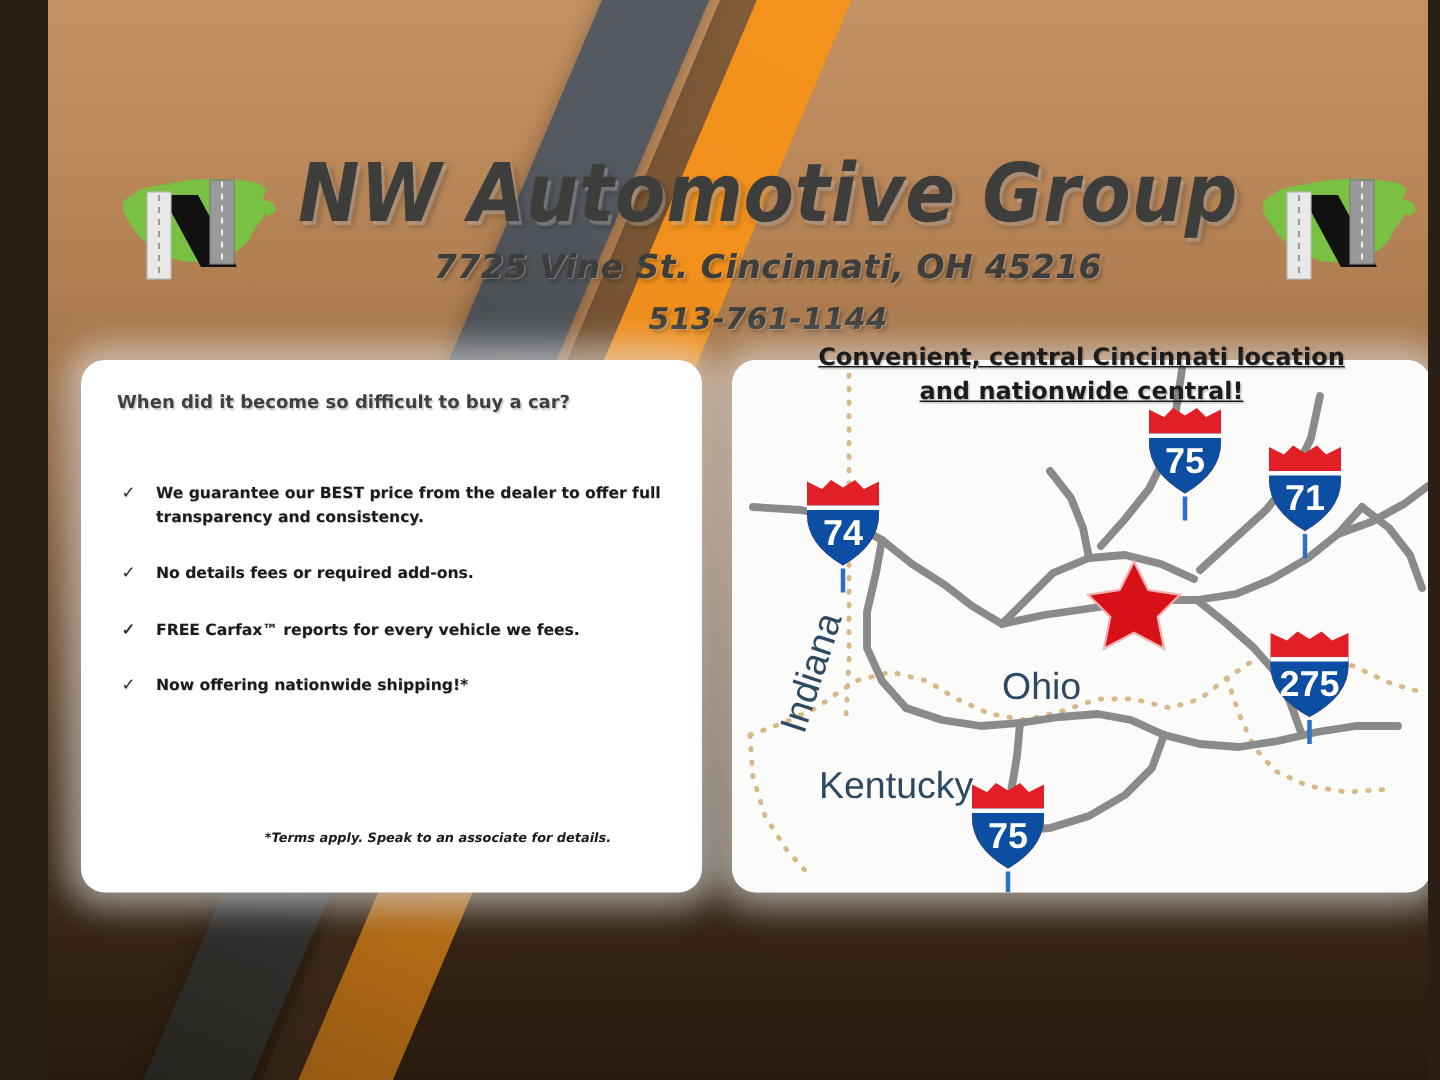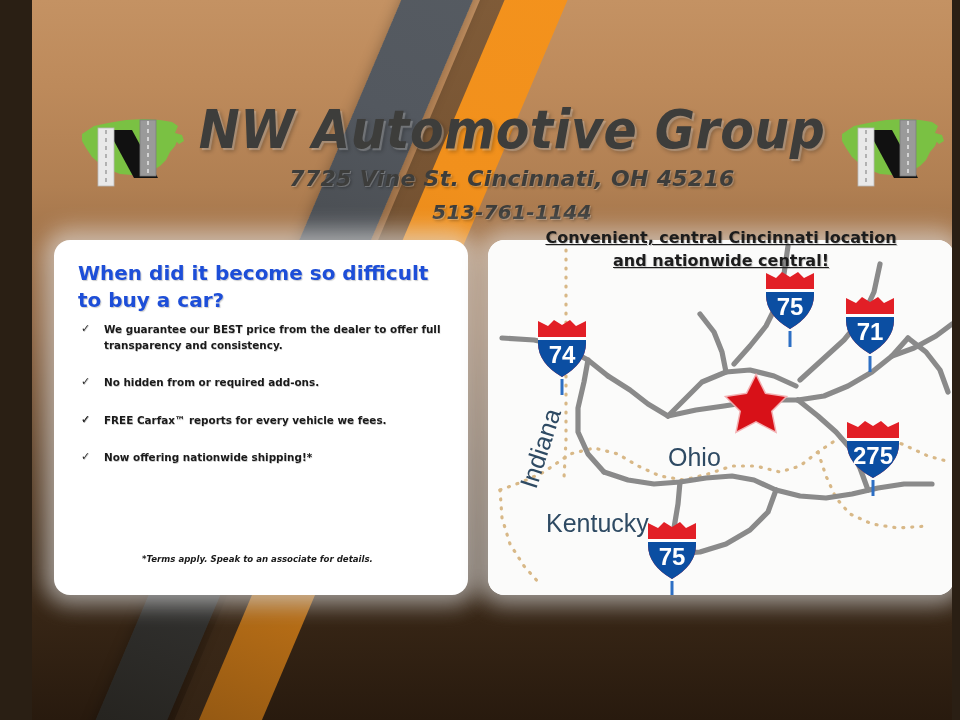--- a/index.html
+++ b/index.html
@@ -108,23 +108,23 @@
                0 6px 26px rgba(0,0,0,.30);
   }
   #panel-left  { left:22px;  top:240px; width:414px; height:355px; }
   #panel-right { left:456px; top:240px; width:466px; height:355px; }
 
   
   #left-heading {
     position:absolute;
     left:24px; top:20px; width:364px;
     font-family:"DejaVu Sans", sans-serif;
-    font-size:20px;
-    font-weight:bold;
-    color:#1d4ed8;
+    font-size:12px;
+    font-weight:bold;
+    color:#404040;
     line-height:1.35;
     text-shadow:1px 1px 1px rgba(0,0,0,.20);
   }
   #bullet-list {
     position:absolute;
     left:22px; top:82px; width:380px;
     list-style:none;
   }
   .bullet {
     position:relative;
@@ -145,21 +145,21 @@
     color:#2b2b2b;
   }
   #terms-note {
     position:absolute;
     left:88px; top:314px; width:300px;
     font-family:"DejaVu Sans", sans-serif;
     font-size:8.6px;
     font-weight:bold;
     font-style:italic;
     color:#1a1a1a;
-    text-align:left;
+    text-align:center;
   }
 
   
   #map-heading {
     position:absolute;
     left:0; top:-14px; width:466px;
     text-align:center;
     font-family:"DejaVu Sans", sans-serif;
     font-size:16px;
     font-weight:bold;
@@ -246,21 +246,21 @@
 
   <div class="panel" id="panel-left">
     <div id="left-heading">When did it become so difficult to buy a car?</div>
     <ul id="bullet-list">
       <li class="bullet">
         <span class="check">✓</span>
         <span>We guarantee our BEST price from the dealer to offer full transparency and consistency.</span>
       </li>
       <li class="bullet">
         <span class="check">✓</span>
-        <span>No hidden from or required add-ons.</span>
+        <span>No details fees or required add-ons.</span>
       </li>
       <li class="bullet">
         <span class="check">✓</span>
       </li>
       <li class="bullet">
         <span class="check">✓</span>
         <span>FREE Carfax™ reports for every vehicle we fees.</span>
       </li>
       <li class="bullet">
         <span class="check">✓</span>

